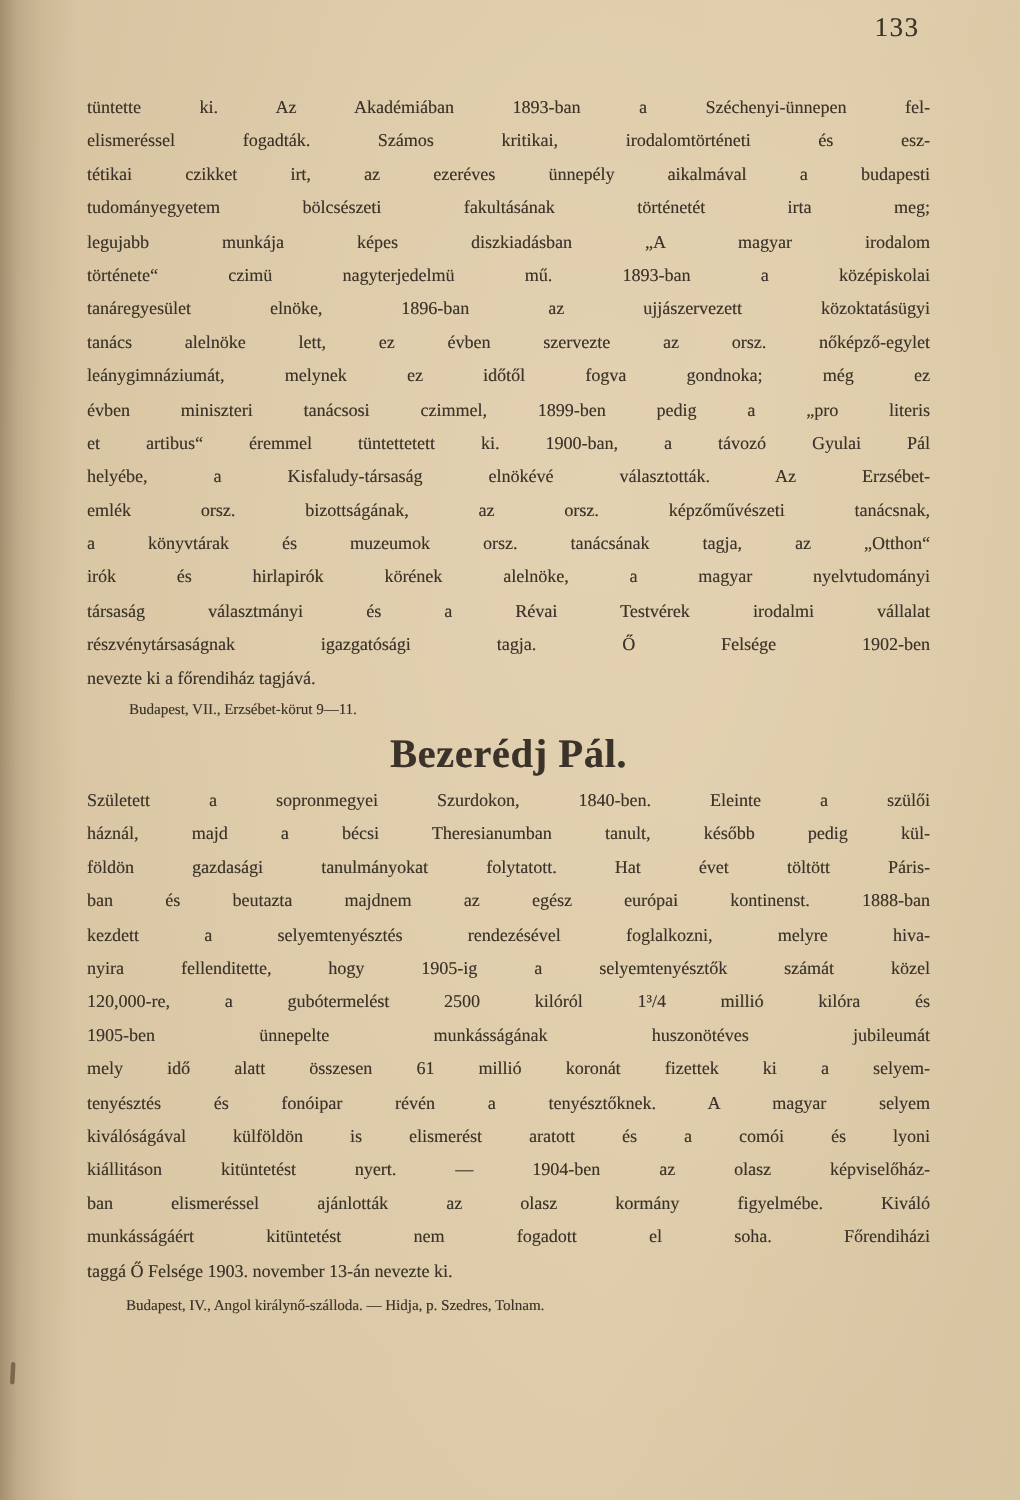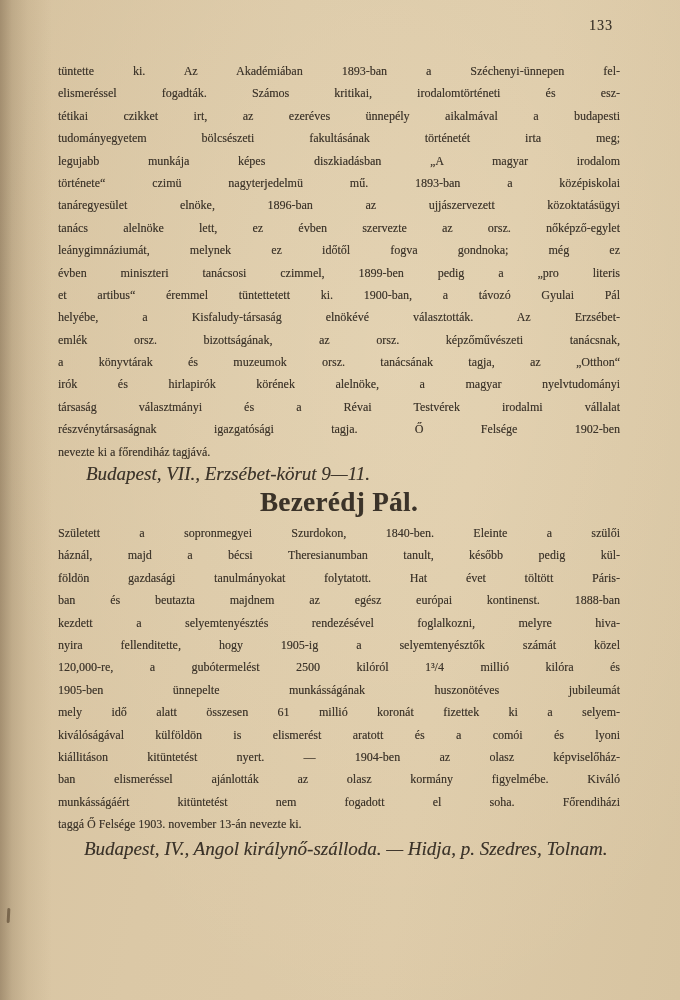--- a/index.html
+++ b/index.html
@@ -30,46 +30,45 @@
     pointer-events: none;
   }
   .edge-mark {
     position: absolute; left: 7px; top: 908px;
     width: 3px; height: 15px;
     background: rgba(72,54,34,0.55);
     border-radius: 2px;
     transform: rotate(3deg);
   }
   .page-number {
-    position: absolute; top: 18px; right: 67px;
-    font-size: 14px; letter-spacing: 1px;
+    position: absolute; top: 8px; right: 67px;
+    font-size: 18px; letter-spacing: 1px;
     text-shadow: 0.2px 0.2px 0.3px rgba(59,51,41,0.5);
   }
   .textblock {
     position: absolute; left: 58px; top: 60px;
     width: 562px;
   }
   .ln {
     font-size: 12px;
     line-height: 22.4px;
     height: 22.4px;
     text-align: justify;
     text-align-last: justify;
     white-space: normal;
     text-shadow: 0.2px 0.2px 0.3px rgba(59,51,41,0.45);
   }
   .ln-last {
     text-align-last: left;
   }
   .addr {
-    font-size: 19px;
+    font-size: 10px;
     line-height: 21px;
     padding-left: 28px;
     text-shadow: 0.2px 0.2px 0.3px rgba(59,51,41,0.4);
-    font-style: italic;
   }
   .heading {
     font-size: 27px;
     font-weight: 700;
     text-align: center;
     margin: 3px 0 4px 0;
     letter-spacing: 0.4px;
     text-shadow: 0.3px 0.3px 0.3px rgba(59,51,41,0.5);
   }
   .addr2 { margin-top: 2px; padding-left: 26px; }
@@ -108,20 +107,21 @@
     <div class="para">
         <div class="ln">Született a sopronmegyei Szurdokon, 1840-ben. Eleinte a szülői</div>
         <div class="ln">háznál, majd a bécsi Theresianumban tanult, később pedig kül-</div>
         <div class="ln">földön gazdasági tanulmányokat folytatott. Hat évet töltött Páris-</div>
         <div class="ln">ban és beutazta majdnem az egész európai kontinenst. 1888-ban</div>
         <div class="ln">kezdett a selyemtenyésztés rendezésével foglalkozni, melyre hiva-</div>
         <div class="ln">nyira fellenditette, hogy 1905-ig a selyemtenyésztők számát közel</div>
         <div class="ln">120,000-re, a gubótermelést 2500 kilóról 1³/4 millió kilóra és</div>
         <div class="ln">1905-ben ünnepelte munkásságának huszonötéves jubileumát</div>
         <div class="ln">mely idő alatt összesen 61 millió koronát fizettek ki a selyem-</div>
+        <div class="ln">tenyésztés és fonóipar révén a tenyésztőknek. A magyar selyem</div>
         <div class="ln">kiválóságával külföldön is elismerést aratott és a comói és lyoni</div>
         <div class="ln">kiállitáson kitüntetést nyert. — 1904-ben az olasz képviselőház-</div>
         <div class="ln">ban elismeréssel ajánlották az olasz kormány figyelmébe. Kiváló</div>
         <div class="ln">munkásságáért kitüntetést nem fogadott el soha. Főrendiházi</div>
         <div class="ln ln-last">taggá Ő Felsége 1903. november 13-án nevezte ki.</div>
       </div>
     <div class="addr addr2">Budapest, IV., Angol királynő-szálloda. — Hidja, p. Szedres, Tolnam.</div>
   </div>
 </div>
 

